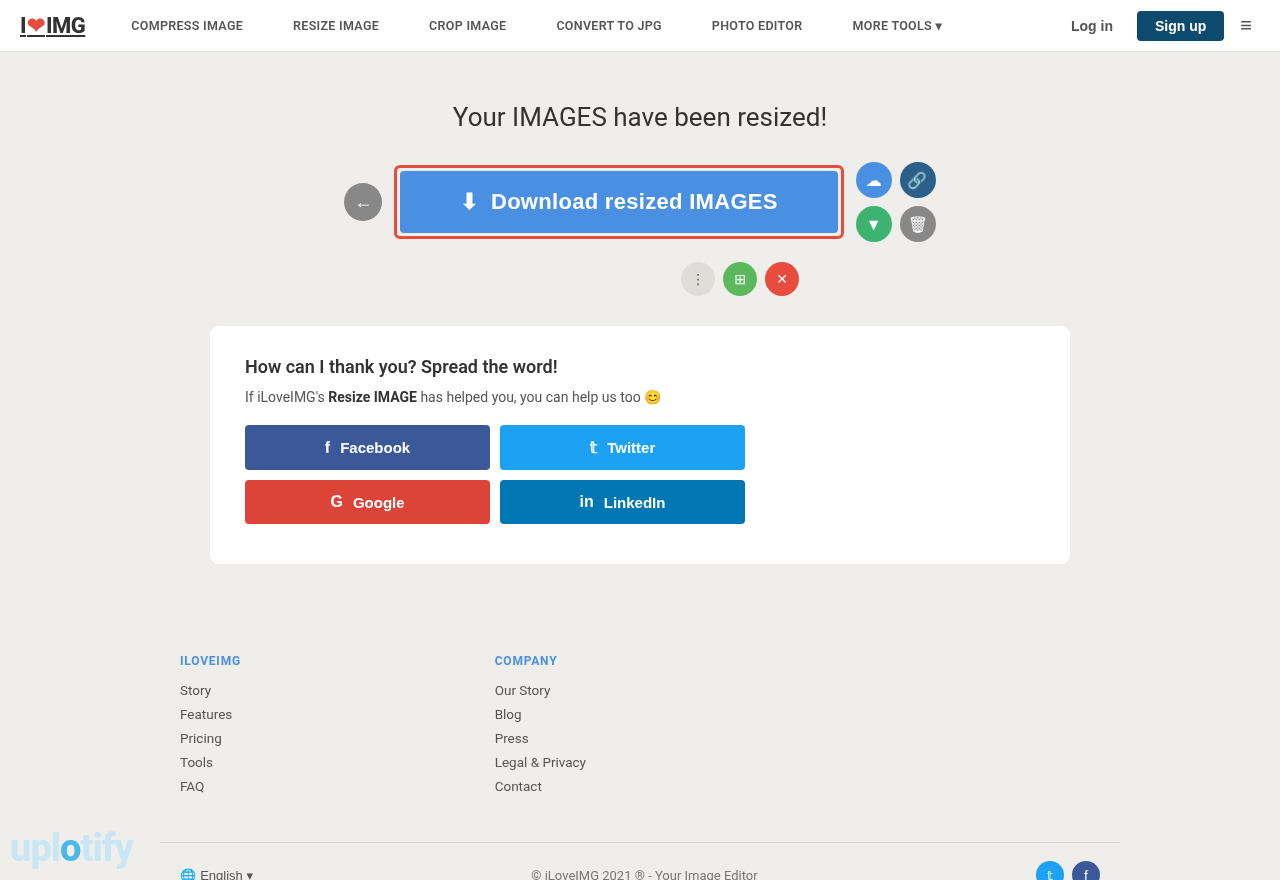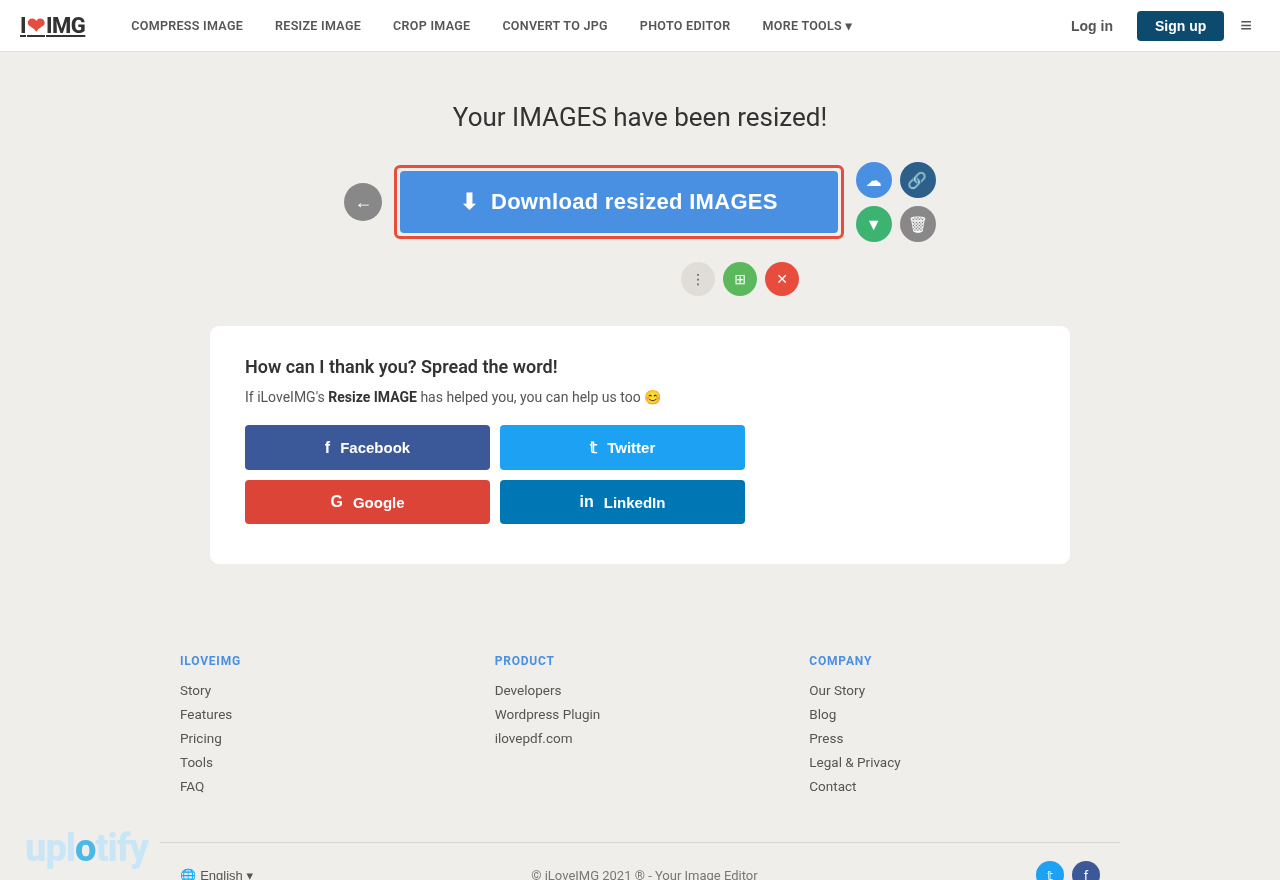--- a/index.html
+++ b/index.html
@@ -32,21 +32,21 @@
     .logo-heart {
       color: #e74c3c;
       margin: 0 1px;
     }
     .logo-img-text {
       color: #333;
     }
     .nav-links {
       display: flex;
       flex: 1;
-      gap: 0;
+      gap: 18px;
     }
     .nav-link {
       font-size: 12.5px;
       font-weight: 600;
       color: #555;
       text-decoration: none;
       padding: 0 16px;
       height: 52px;
       display: flex;
       align-items: center;
@@ -308,21 +308,21 @@
       font-size: 13px;
       cursor: pointer;
     }
     .footer-social-icon.twitter-icon { background: #1da1f2; }
     .footer-social-icon.facebook-icon { background: #3b5998; }
 
     
     .watermark {
       position: fixed;
       bottom: 10px;
-      left: 25px;
+      left: 10px;
       font-size: 38px;
       font-weight: 800;
       color: #c8e6f5;
       letter-spacing: -1px;
       pointer-events: none;
       z-index: 0;
     }
     .watermark span { color: #4ab8e8; }
   </style>
 </head>
@@ -410,26 +410,20 @@
   <div class="footer-inner">
     <div>
       <div class="footer-col-title">ILOVEIMG</div>
       <a class="footer-link" href="#">Story</a>
       <a class="footer-link" href="#">Features</a>
       <a class="footer-link" href="#">Pricing</a>
       <a class="footer-link" href="#">Tools</a>
       <a class="footer-link" href="#">FAQ</a>
     </div>
     <div>
-      <div class="footer-col-title">PRODUCT</div>
-      <a class="footer-link" href="#">Developers</a>
-      <a class="footer-link" href="#">Wordpress Plugin</a>
-      <a class="footer-link" href="#">ilovepdf.com</a>
-    </div>
-    <div>
       <div class="footer-col-title">COMPANY</div>
       <a class="footer-link" href="#">Our Story</a>
       <a class="footer-link" href="#">Blog</a>
       <a class="footer-link" href="#">Press</a>
       <a class="footer-link" href="#">Legal &amp; Privacy</a>
       <a class="footer-link" href="#">Contact</a>
     </div>
   </div>
   <div class="footer-bottom">
     <div class="footer-bottom-left">

